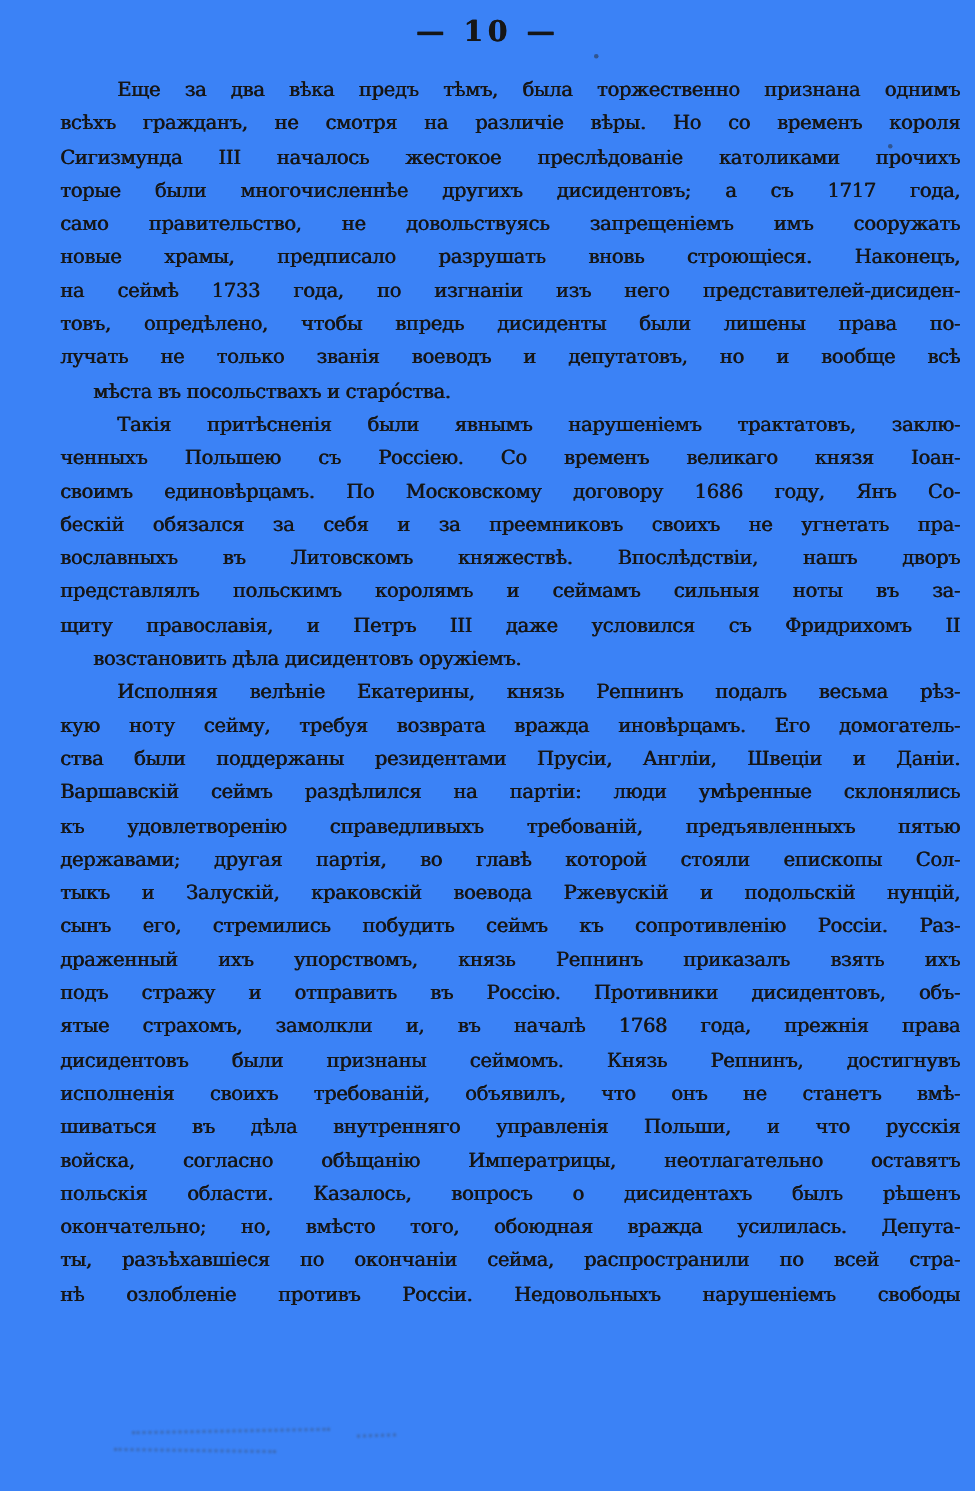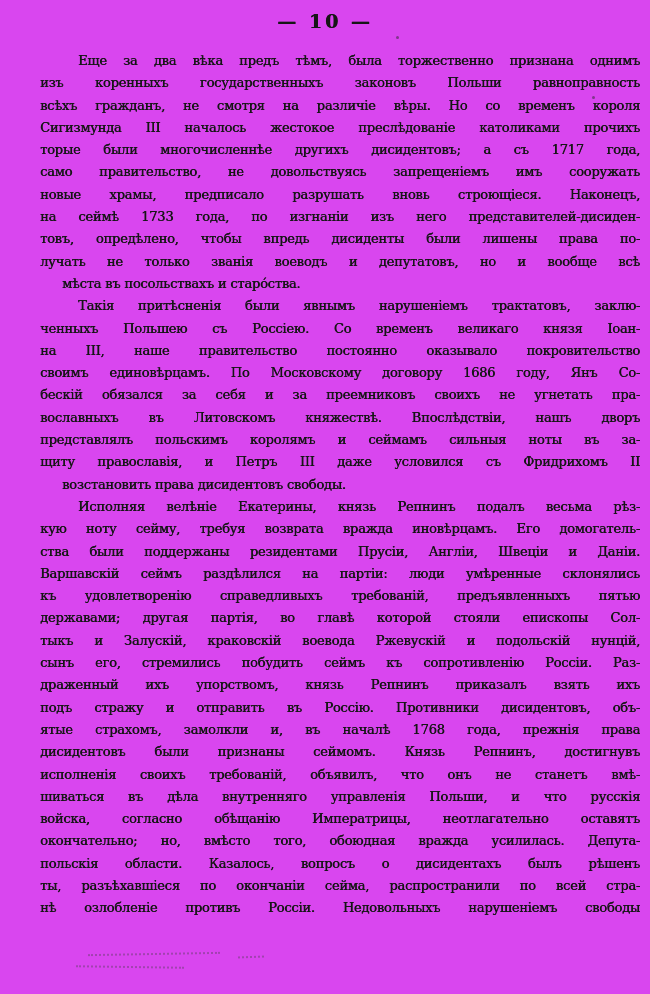--- a/index.html
+++ b/index.html
@@ -4,21 +4,21 @@
 <style>
   html, body {
     margin: 0;
     padding: 0;
     background: #e8e8e6;
   }
   .page {
     position: relative;
     width: 650px;
     height: 994px;
-    background: #d946ef;
+    background: #3b82f6;
     overflow: hidden;
     font-family: "DejaVu Serif", serif;
     color: #161616;
   }
   .pagenum {
     position: absolute;
     top: 10px;
     left: 0;
     width: 100%;
     text-align: center;
@@ -73,62 +73,60 @@
 <body>
 
 <div class="page">
 
   <div class="pagenum">— 10 —</div>
 
   <div class="textblock">
 
     <div class="para">
       <div class="line indent">Еще за два вѣка предъ тѣмъ, была торжественно признана однимъ</div>
-      <div class="line">изъ коренныхъ государственныхъ законовъ Польши равноправность</div>
       <div class="line">всѣхъ гражданъ, не смотря на различіе вѣры. Но со временъ короля</div>
       <div class="line">Сигизмунда III началось жестокое преслѣдованіе католиками прочихъ</div>
       <div class="line">торые были многочисленнѣе другихъ дисидентовъ; а съ 1717 года,</div>
       <div class="line">само правительство, не довольствуясь запрещеніемъ имъ сооружать</div>
       <div class="line">новые храмы, предписало разрушать вновь строющіеся. Наконецъ,</div>
       <div class="line">на сеймѣ 1733 года, по изгнаніи изъ него представителей-дисиден-</div>
       <div class="line">товъ, опредѣлено, чтобы впредь дисиденты были лишены права по-</div>
       <div class="line">лучать не только званія воеводъ и депутатовъ, но и вообще всѣ</div>
       <div class="line last">мѣста въ посольствахъ и старо́ства.</div>
     </div>
 
     <div class="para">
       <div class="line indent">Такія притѣсненія были явнымъ нарушеніемъ трактатовъ, заклю-</div>
       <div class="line">ченныхъ Польшею съ Россіею. Со временъ великаго князя Іоан-</div>
-      <div class="line">на III, наше правительство постоянно оказывало покровительство</div>
       <div class="line">своимъ единовѣрцамъ. По Московскому договору 1686 году, Янъ Со-</div>
       <div class="line">бескій обязался за себя и за преемниковъ своихъ не угнетать пра-</div>
       <div class="line">вославныхъ въ Литовскомъ княжествѣ. Впослѣдствіи, нашъ дворъ</div>
       <div class="line">представлялъ польскимъ королямъ и сеймамъ сильныя ноты въ за-</div>
       <div class="line">щиту православія, и Петръ III даже условился съ Фридрихомъ II</div>
-      <div class="line last">возстановить права дисидентовъ свободы.</div>
+      <div class="line last">возстановить дѣла дисидентовъ оружіемъ.</div>
     </div>
 
     <div class="para">
       <div class="line indent">Исполняя велѣніе Екатерины, князь Репнинъ подалъ весьма рѣз-</div>
       <div class="line">кую ноту сейму, требуя возврата вражда иновѣрцамъ. Его домогатель-</div>
       <div class="line">ства были поддержаны резидентами Прусіи, Англіи, Швеціи и Даніи.</div>
       <div class="line">Варшавскій сеймъ раздѣлился на партіи: люди умѣренные склонялись</div>
       <div class="line">къ удовлетворенію справедливыхъ требованій, предъявленныхъ пятью</div>
       <div class="line">державами; другая партія, во главѣ которой стояли епископы Сол-</div>
       <div class="line">тыкъ и Залускій, краковскій воевода Ржевускій и подольскій нунцій,</div>
       <div class="line">сынъ его, стремились побудить сеймъ къ сопротивленію Россіи. Раз-</div>
       <div class="line">драженный ихъ упорствомъ, князь Репнинъ приказалъ взять ихъ</div>
       <div class="line">подъ стражу и отправить въ Россію. Противники дисидентовъ, объ-</div>
       <div class="line">ятые страхомъ, замолкли и, въ началѣ 1768 года, прежнія права</div>
       <div class="line">дисидентовъ были признаны сеймомъ. Князь Репнинъ, достигнувъ</div>
       <div class="line">исполненія своихъ требованій, объявилъ, что онъ не станетъ вмѣ-</div>
       <div class="line">шиваться въ дѣла внутренняго управленія Польши, и что русскія</div>
       <div class="line">войска, согласно обѣщанію Императрицы, неотлагательно оставятъ</div>
+      <div class="line">польскія области. Казалось, вопросъ о дисидентахъ былъ рѣшенъ</div>
       <div class="line">окончательно; но, вмѣсто того, обоюдная вражда усилилась. Депута-</div>
-      <div class="line">польскія области. Казалось, вопросъ о дисидентахъ былъ рѣшенъ</div>
       <div class="line">ты, разъѣхавшіеся по окончаніи сейма, распространили по всей стра-</div>
       <div class="line">нѣ озлобленіе противъ Россіи. Недовольныхъ нарушеніемъ свободы</div>
     </div>
 
   </div>
 
   <div class="smudge s1"></div>
   <div class="smudge s2"></div>
   <div class="smudge s3"></div>
   <div class="speck sp1"></div>

